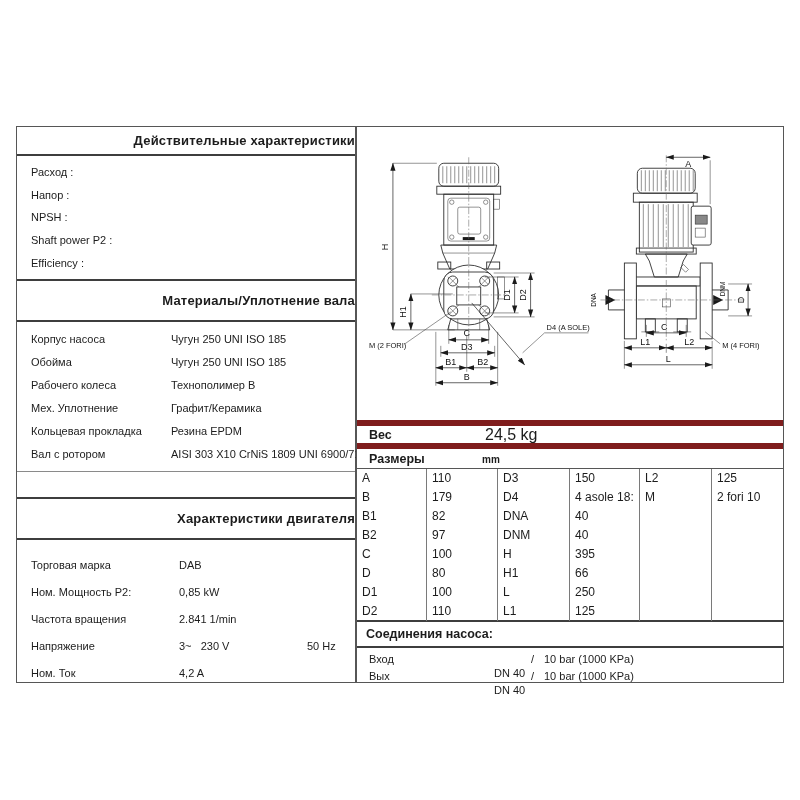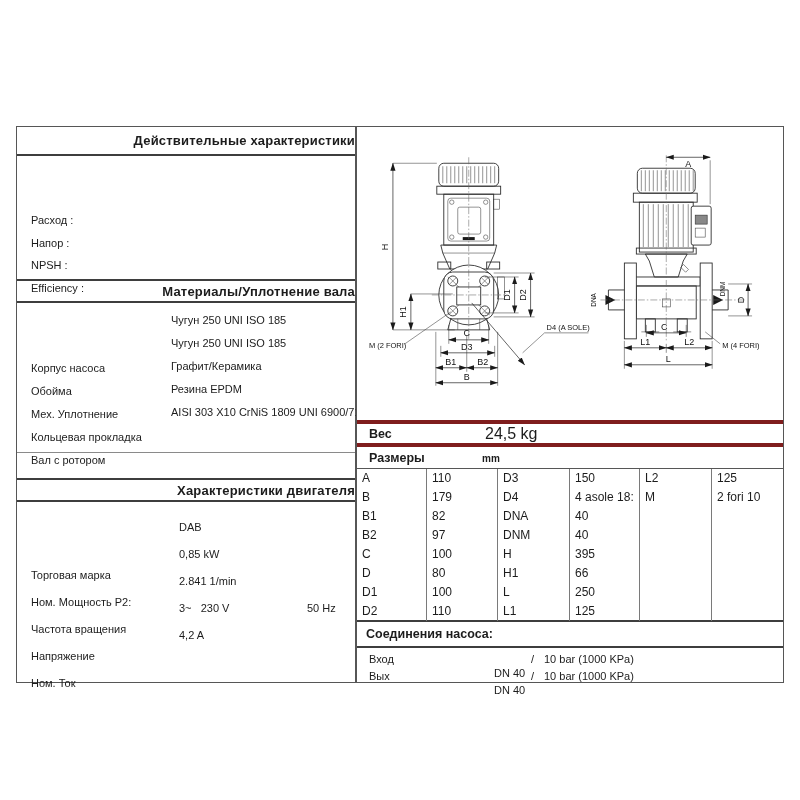--- a/index.html
+++ b/index.html
@@ -8,39 +8,39 @@
     font-family:"Liberation Sans", sans-serif;color:#1c1c1c;
     -webkit-font-smoothing:antialiased;
   }
   .panel{position:absolute;border:1px solid #565656;background:#fff;box-sizing:border-box;}
   #leftPanel{left:16px;top:126px;width:340px;height:557px;}
   #rightPanel{left:356px;top:126px;width:428px;height:557px;}
 
   
   .sec-header{height:29px;display:flex;align-items:center;padding-left:15px;
     font-size:13px;font-weight:bold;border-bottom:2px solid #3e3e3e;box-sizing:border-box;letter-spacing:.2px;justify-content:flex-end;}
-  .sec-header.mid{height:24px;border-top:2px solid #3e3e3e;}
+  .sec-header.mid{height:43px;border-top:2px solid #3e3e3e;}
   .sec-body{position:relative;box-sizing:border-box;}
   #body1{height:123px;padding-top:5px;}
   #body2{height:150px;padding-top:6px;border-bottom:1px solid #8a8a8a;}
   #gapBlock{height:25px;}
   #body3{height:174px;padding-top:11px;}
   .frow{position:relative;height:22.6px;}
   #body2 .frow{height:22.9px;}
   #body3 .frow{height:27px;}
   .lbl,.val,.extra{position:absolute;top:50%;transform:translateY(-50%);font-size:11px;white-space:pre;}
-  .lbl{left:14px;margin-top:48px;}
+  .lbl{left:14px;}
   .val{left:154px;}
   #body3 .val{left:162px;}
   .extra{left:290px;}
 
   
   .drawing{height:293px;position:relative;}
   .drawing svg{position:absolute;left:0;top:0;}
-  .weight-row,.size-row{position:relative;border-top:4px solid #7f1d1d;box-sizing:border-box;text-decoration:underline;}
+  .weight-row,.size-row{position:relative;border-top:6px solid #7f1d1d;box-sizing:border-box;text-decoration:underline;}
   .weight-row{height:23px;}
   .size-row{height:25px;}
   .w-lbl,.s-lbl{position:absolute;top:50%;transform:translateY(-50%);left:12px;font-weight:bold;font-size:12.5px;}
   .w-val{position:absolute;top:50%;transform:translateY(-50%);left:128px;font-size:16px;}
   .s-unit{position:absolute;top:50%;transform:translateY(-50%);left:125px;font-weight:bold;font-size:10px;}
   .dims-grid{height:152px;border-top:1px solid #565656;box-sizing:border-box;display:grid;
     grid-template-columns:70px 71px 72px 70px 72px 71px;grid-auto-rows:19px;font-size:12px;}
   .cell{line-height:19px;padding-left:5px;border-right:1px solid #7a7a7a;overflow:hidden;white-space:nowrap;box-sizing:border-box;}
   .cell.last{border-right:none;}
   .conn-header{height:28px;border-top:2px solid #3e3e3e;border-bottom:2px solid #3e3e3e;box-sizing:border-box;
@@ -76,35 +76,42 @@
     <div class="frow">
         <span class="lbl">Расход :</span>
       </div>
     <div class="frow">
         <span class="lbl">Напор :</span>
       </div>
     <div class="frow">
         <span class="lbl">NPSH :</span>
       </div>
     <div class="frow">
+        <span class="lbl">Shaft power P2 :</span>
+      </div>
+    <div class="frow">
         <span class="lbl">Efficiency :</span>
       </div>
   </div>
 
   <div class="sec-header mid">
     <span>Материалы/Уплотнение вала</span>
   </div>
   <div class="sec-body" id="body2">
     <div class="frow">
       <span class="lbl">Корпус насоса</span>
       <span class="val">Чугун 250 UNI ISO 185</span>
     </div>
     <div class="frow">
       <span class="lbl">Обойма</span>
       <span class="val">Чугун 250 UNI ISO 185</span>
+    </div>
+    <div class="frow">
+      <span class="lbl">Рабочего колеса</span>
+      <span class="val">Технополимер B</span>
     </div>
     <div class="frow">
       <span class="lbl">Мех. Уплотнение</span>
       <span class="val">Графит/Керамика</span>
     </div>
     <div class="frow">
       <span class="lbl">Кольцевая прокладка</span>
       <span class="val">Резина EPDM</span>
     </div>
     <div class="frow">

